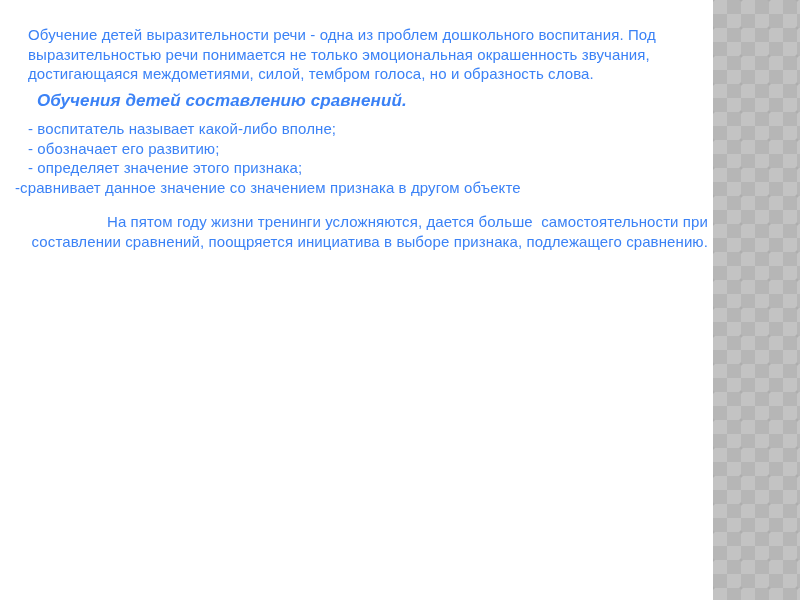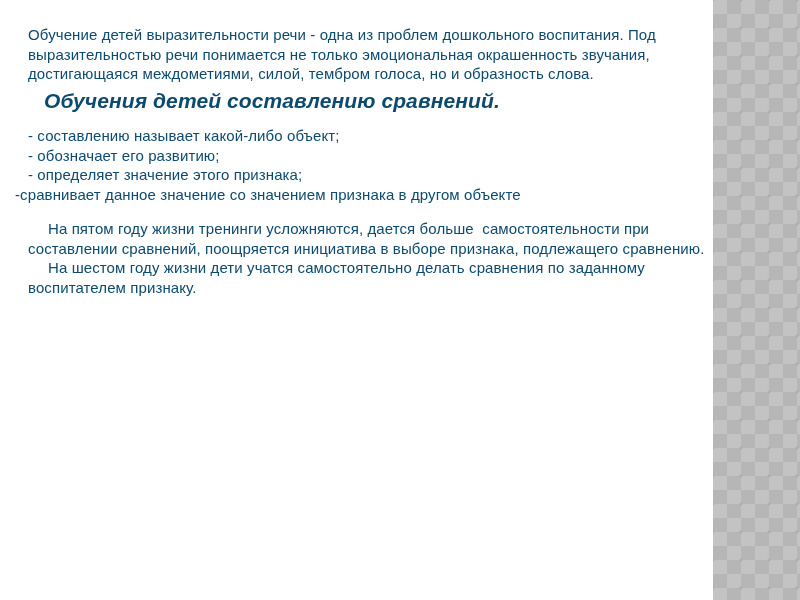--- a/index.html
+++ b/index.html
@@ -13,44 +13,44 @@
     height: 600px;
     background: #ffffff;
     overflow: hidden;
     font-family: "Liberation Sans", "DejaVu Sans", sans-serif;
   }
   .content {
     position: absolute;
     left: 28px;
     top: 25px;
     width: 680px;
-    color: #0c4a6e;
+    color: #3b82f6;
     font-size: 15px;
     line-height: 19.5px;
     letter-spacing: 0.1px;
   }
   .para {
     margin: 0;
     white-space: pre-wrap;
   }
   .indent-tab   { text-indent: 38px; }
   .indent-small { text-indent: 20px; }
   .indent-large { text-indent: 40px; }
   .section-heading {
-    margin: 16px;
+    margin: 9px;
     margin-top: 7px;
     font-weight: bold;
     font-style: italic;
-    font-size: 21px;
+    font-size: 17px;
     white-space: pre-wrap;
   }
   .model-list { margin: 0; }
   .model-item { margin: 0; white-space: pre-wrap; }
   .model-item.outdent { margin-left: -13px; }
-  .conclusion-block { margin-top: 15px; }
+  .conclusion-block { margin-top: 15px; text-align: right; }
   .pattern-strip {
     position: absolute;
     top: 0;
     right: 0;
     width: 87px;
     height: 600px;
     background-color: #c3c3c3;
     background-image:
       radial-gradient(circle at 50% 50%, #aeaeae 1px, rgba(174,174,174,0) 2px),
       linear-gradient(45deg, #b6b6b6 25%, rgba(182,182,182,0) 25%, rgba(182,182,182,0) 75%, #b6b6b6 75%),
@@ -66,27 +66,26 @@
   <div class="content">
 
     <p class="para">Обучение детей выразительности речи - одна из проблем дошкольного воспитания. Под выразительностью речи понимается не только эмоциональная окрашенность звучания, достигающаяся междометиями, силой, тембром голоса, но и образность слова.</p>
 
 
     <p class="section-heading">Обучения детей составлению сравнений.</p>
 
 
 
     <div class="model-list">
-      <p class="model-item">- составлению называет какой-либо объект;</p>
+      <p class="model-item">- воспитатель называет какой-либо вполне;</p>
       <p class="model-item">- обозначает его развитию;</p>
       <p class="model-item">- определяет значение этого признака;</p>
       <p class="model-item outdent">-сравнивает данное значение со значением признака в другом объекте</p>
     </div>
 
     <div class="conclusion-block">
       <p class="para indent-small">На пятом году жизни тренинги усложняются, дается больше  самостоятельности при составлении сравнений, поощряется инициатива в выборе признака, подлежащего сравнению.</p>
-      <p class="para indent-small">На шестом году жизни дети учатся самостоятельно делать сравнения по заданному воспитателем признаку.</p>
     </div>
 
   </div>
 
   <div class="pattern-strip"></div>
 </div>
 
 </body></html>

